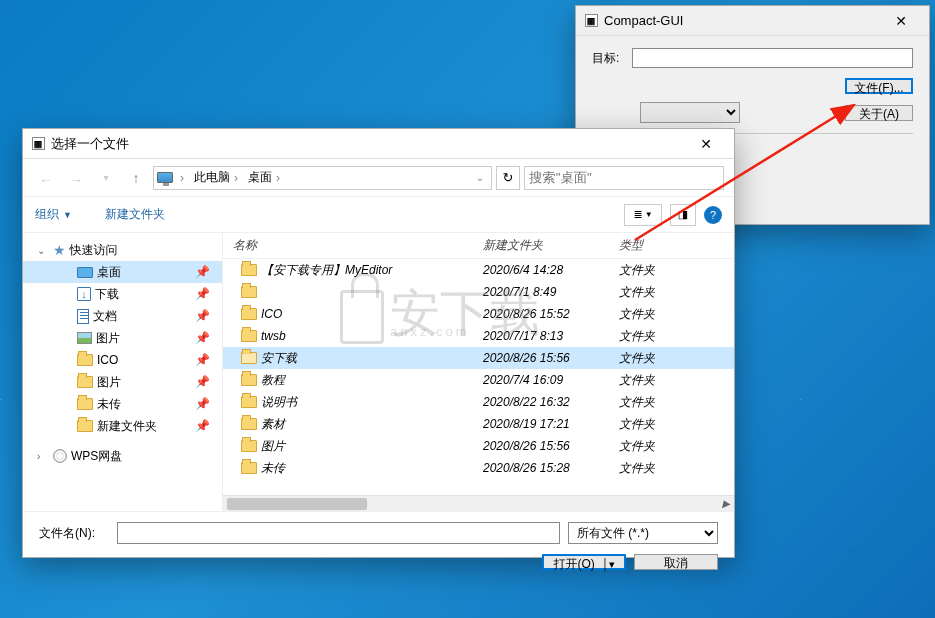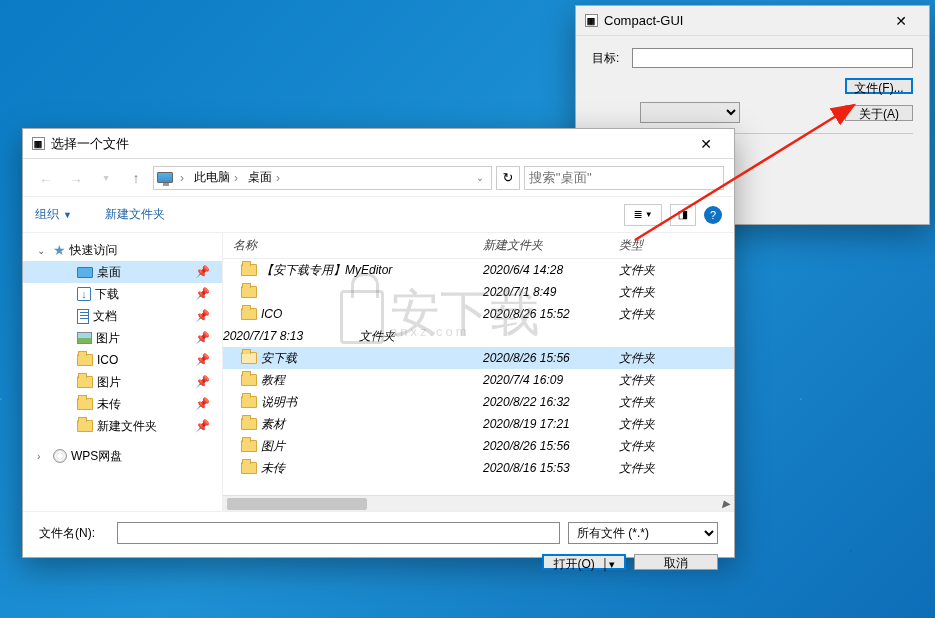--- a/index.html
+++ b/index.html
@@ -263,20 +263,26 @@
             <div class="col-name" style="display:flex;align-items:center">
               <span class="fi">
                 <span class="ico-folder"></span>
               </span>
               <span>ICO</span>
             </div>
             <div class="col-date">2020/8/26 15:52</div>
             <div class="col-type">文件夹</div>
           </div>
           <div class="list-row">
+            <div class="col-name" style="display:flex;align-items:center">
+              <span class="fi">
+                <span class="ico-folder"></span>
+              </span>
+              <span>twsb</span>
+            </div>
             <div class="col-date">2020/7/17 8:13</div>
             <div class="col-type">文件夹</div>
           </div>
           <div class="list-row selected">
             <div class="col-name" style="display:flex;align-items:center">
               <span class="fi">
                 <span class="ico-folder-open"></span>
               </span>
               <span>安下载</span>
             </div>
@@ -323,21 +329,21 @@
             <div class="col-date">2020/8/26 15:56</div>
             <div class="col-type">文件夹</div>
           </div>
           <div class="list-row">
             <div class="col-name" style="display:flex;align-items:center">
               <span class="fi">
                 <span class="ico-folder"></span>
               </span>
               <span>未传</span>
             </div>
-            <div class="col-date">2020/8/16 15:53</div>
+            <div class="col-date">2020/8/26 15:28</div>
             <div class="col-type">文件夹</div>
           </div>
         </div>
       <div class="hsb">
         <div class="thumb"></div>
         <div class="arrow">▶</div>
       </div>
     </div>
   </div>
 

